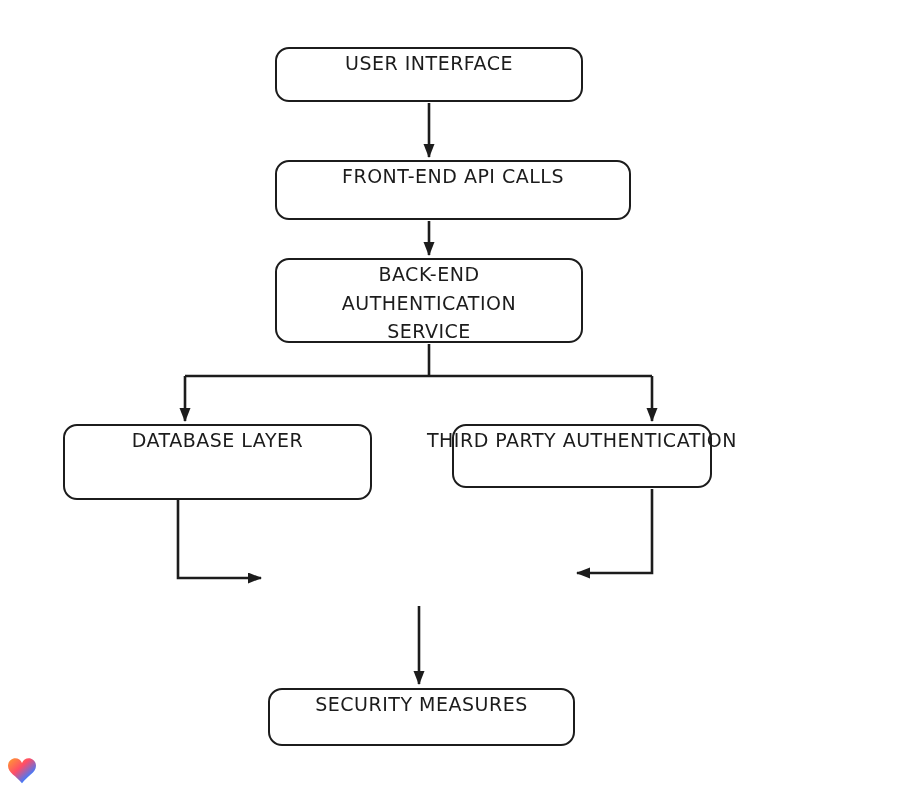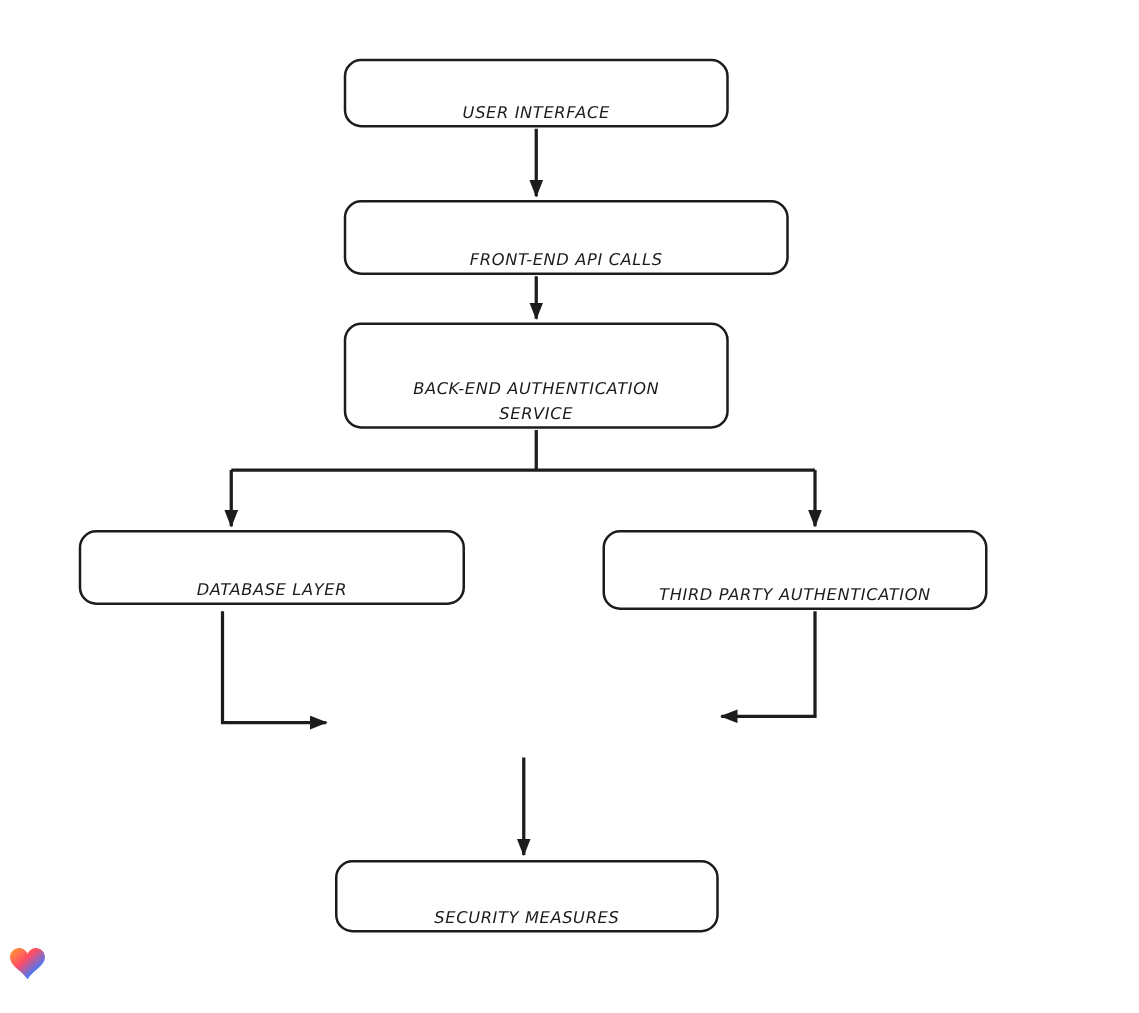--- a/index.html
+++ b/index.html
@@ -23,39 +23,38 @@
     height: 810px;
     pointer-events: none;
   }
   .node {
     position: absolute;
     box-sizing: border-box;
     background: #ffffff;
     border: 2.6px solid #1c1c1c;
     border-radius: 14px;
     display: flex;
-    align-items: flex-end;
+    align-items: flex-start;
     justify-content: center;
     text-align: center;
     color: #1c1c1c;
-    font-size: 13px;
+    font-size: 19px;
     letter-spacing: 0.5px;
     line-height: 1.5;
     white-space: nowrap;
-    font-style: italic;
   }
   .node.two-line {
     white-space: normal;
     padding: 0 34px;
   }
   .n-user-interface        { left: 275px; top: 47px;  width: 308px; height: 55px; }
   .n-front-end-api-calls   { left: 275px; top: 160px; width: 356px; height: 60px; }
   .n-back-end-auth         { left: 275px; top: 258px; width: 308px; height: 85px; }
-  .n-database-layer        { left: 63px;  top: 424px; width: 309px; height: 60px; }
-  .n-third-party-auth      { left: 452px; top: 424px; width: 308px; height: 64px; margin-left: 30px; }
+  .n-database-layer        { left: 63px;  top: 424px; width: 309px; height: 76px; }
+  .n-third-party-auth      { left: 452px; top: 424px; width: 260px; height: 64px; }
   .n-session-token         { left: 265px; top: 541px; width: 307px; height: 64px; }
   .n-security-measures     { left: 268px; top: 688px; width: 307px; height: 58px; }
   .logo {
     position: absolute;
     left: 8px;
     top: 758px;
     width: 28px;
     height: 26px;
   }
 </style>

